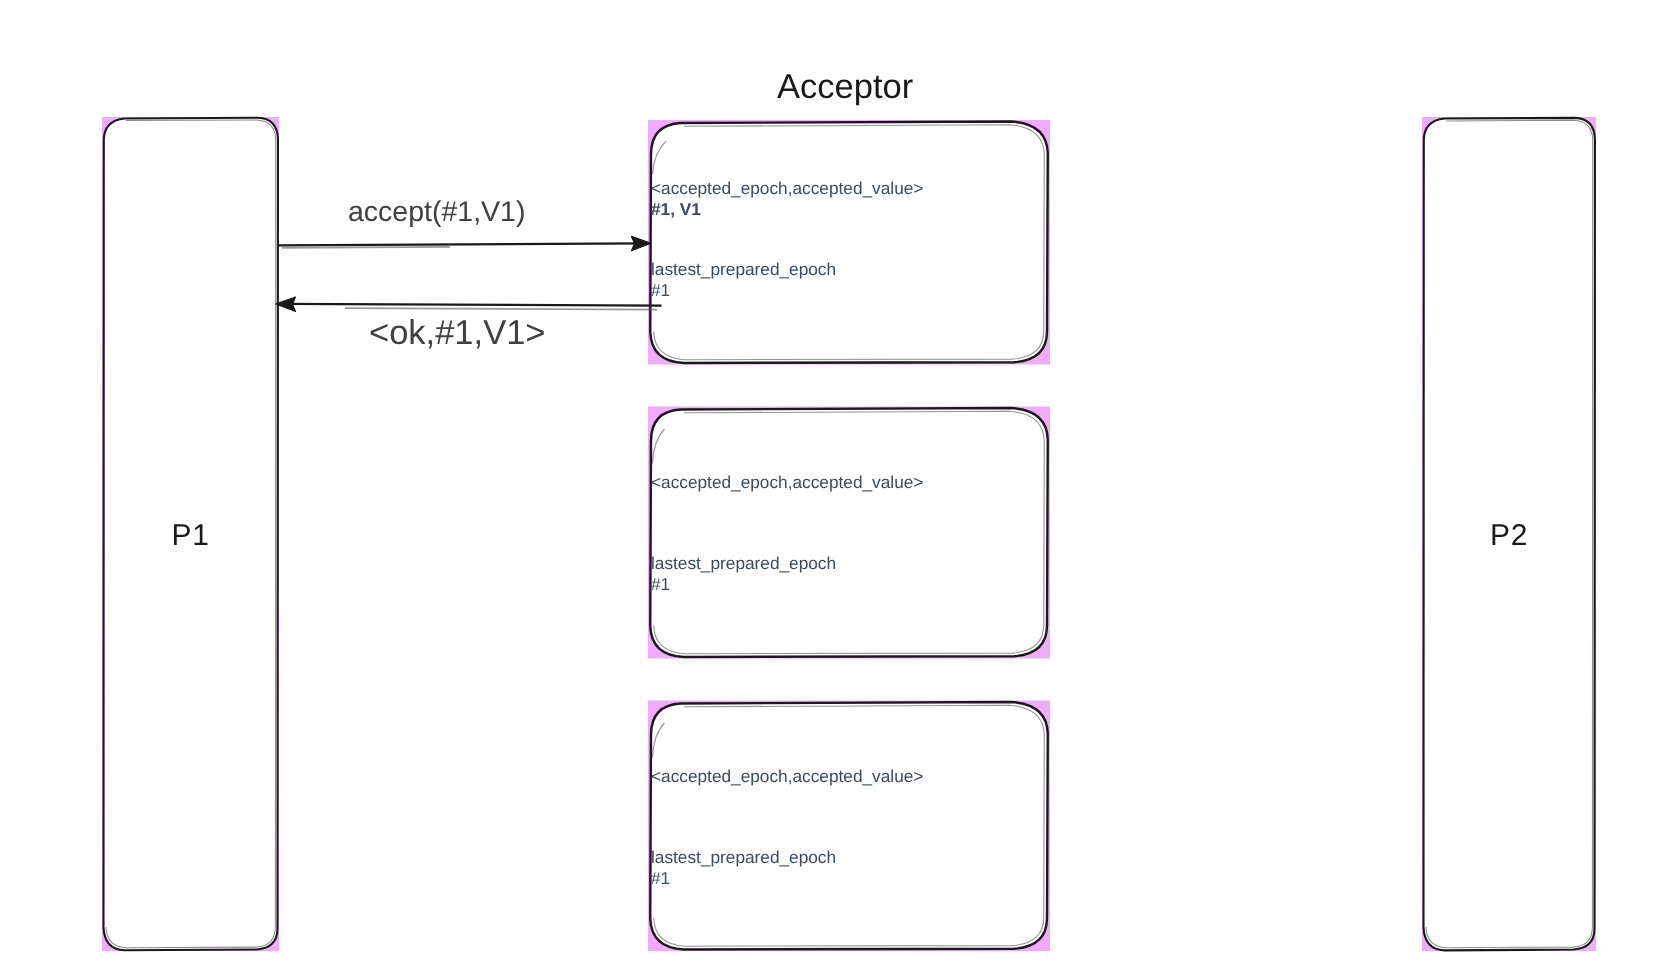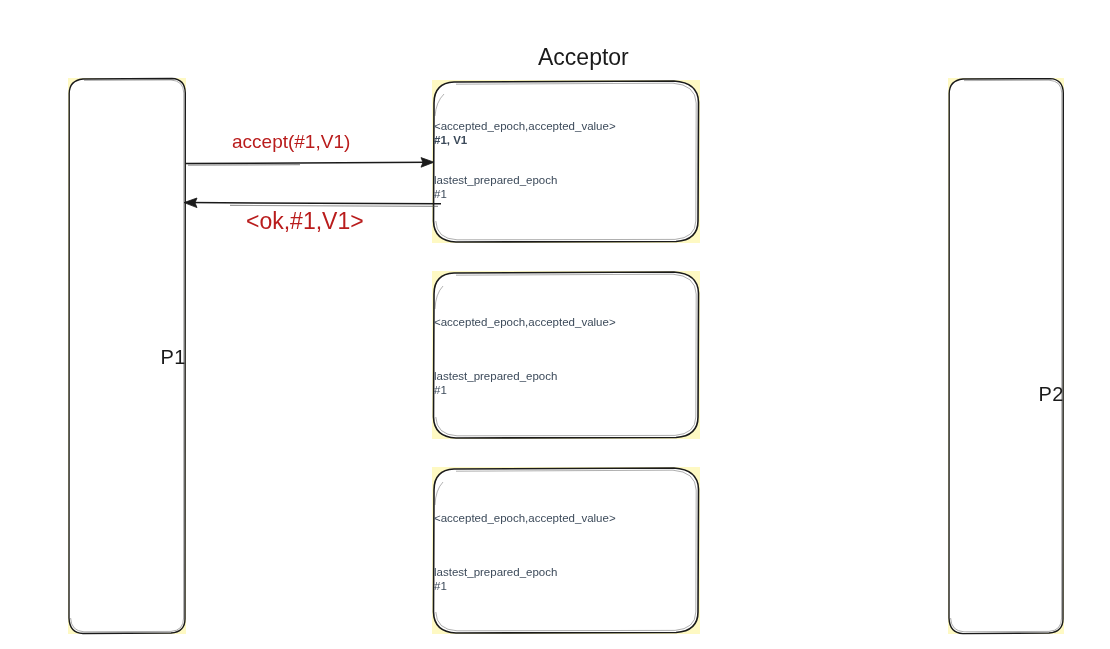--- a/index.html
+++ b/index.html
@@ -16,50 +16,49 @@
     width: 1110px;
     height: 649px;
     background: #ffffff;
     overflow: hidden;
   }
 
   
   .sketch-box {
     position: absolute;
     box-sizing: border-box;
-    background: #fef9c3;
+    background: #f0abfc;
   }
   .sketch-box > svg {
     position: absolute;
     inset: 0;
     width: 100%;
     height: 100%;
     overflow: visible;
   }
 
   
   .participant-label {
     position: absolute;
     left: 0;
     right: 0;
-    text-align: right;
+    text-align: center;
     font-size: 20px;
     color: #1a1a1a;
     letter-spacing: 0.5px;
     font-family: "Liberation Sans", sans-serif;
   }
 
   
   .acceptor-title {
     position: absolute;
     font-size: 23px;
     color: #1a1a1a;
     white-space: nowrap;
     font-family: "Liberation Sans", sans-serif;
-    margin-left: 20px;
   }
 
   
   .state-text {
     position: absolute;
     font-size: 11.5px;
     line-height: 13px;
     color: #3c4a5a;
     white-space: pre;
     font-family: "Liberation Sans", sans-serif;
@@ -70,21 +69,21 @@
     position: absolute;
     inset: 0;
     width: 1110px;
     height: 649px;
     overflow: visible;
     pointer-events: none;
   }
   .msg-label {
     position: absolute;
     white-space: nowrap;
-    color: #b91c1c;
+    color: #404040;
     font-family: "Liberation Sans", sans-serif;
   }
   .msg-label.request {
     font-size: 19px;
   }
   .msg-label.response {
     font-size: 23px;
   }
 </style>
 </head>
@@ -98,21 +97,21 @@
       <path d="M16,2.4 L103,2 Q115.4,2.6 115.8,15 L115.6,540 Q115.5,552.6 103,553.4 L16,553.8 Q3.2,553.2 2.6,540" fill="none" stroke="#2b2b2b" stroke-width="0.7" opacity="0.55"></path>
     </svg>
     <div class="participant-label" style="top:268px;">P1</div>
   </div>
 
   <div class="sketch-box" style="left:948px; top:78px; width:116px; height:556px;">
     <svg viewBox="0 0 116 556" preserveAspectRatio="none">
       <path d="M15,1 L102,0.6 Q115,1.2 115.3,15 L115,541 Q115,554 101,555 L15,555.6 Q1.5,555 1,540 L1.2,16 Q1,2.5 15,1 Z" fill="#ffffff" stroke="#1a1a1a" stroke-width="1.4" stroke-linejoin="round"></path>
       <path d="M16,2.6 L101,2.2 Q113.4,2.8 113.8,15 L113.6,540 Q113.5,552.6 101,553.4 L16,553.8 Q3.2,553.2 2.6,540" fill="none" stroke="#2b2b2b" stroke-width="0.7" opacity="0.55"></path>
     </svg>
-    <div class="participant-label" style="top:268px;margin-top:37px;">P2</div>
+    <div class="participant-label" style="top:268px;">P2</div>
   </div>
 
   <div class="acceptor-title" style="left:518px; top:44px;">Acceptor</div>
 
   <div class="sketch-box" style="left:432px; top:80px; width:268px; height:163px;">
     <svg viewBox="0 0 268 163" preserveAspectRatio="none">
       <path d="M22,2 L242,1 Q266,2.5 266.5,22 L266,141 Q266,160 244,161.5 L24,162 Q2,161 1.5,141 L2,23 Q2,3 22,2 Z" fill="#ffffff" stroke="#1a1a1a" stroke-width="1.6" stroke-linejoin="round"></path>
       <path d="M24,4.2 L241,3.2 Q263.6,4.8 264.2,23 L263.8,141 Q263.6,157.8 243,159.4 L25,159.8 Q4.4,158.8 3.8,141" fill="none" stroke="#2b2b2b" stroke-width="0.75" opacity="0.5"></path>
       <path d="M12,14 Q4,22 3,36" fill="none" stroke="#2b2b2b" stroke-width="0.8" opacity="0.45"></path>
     </svg>

